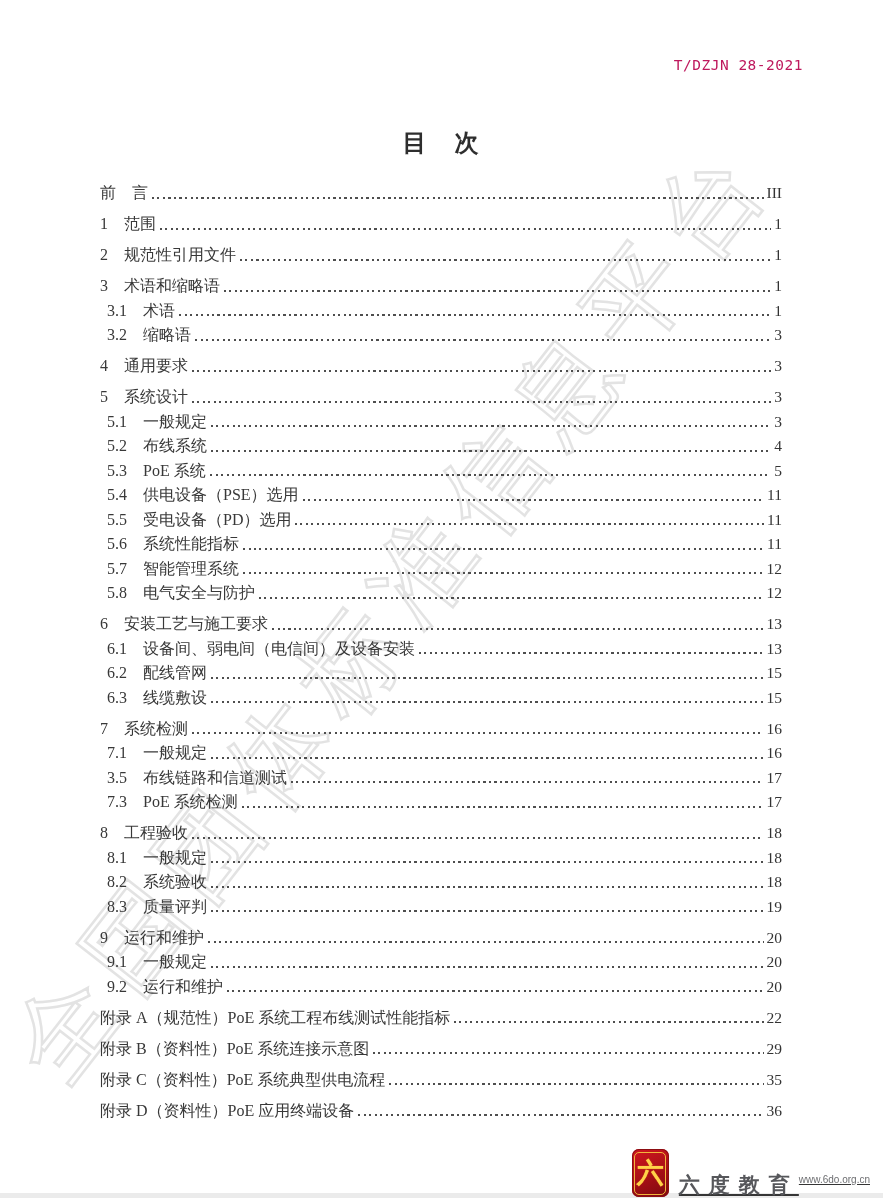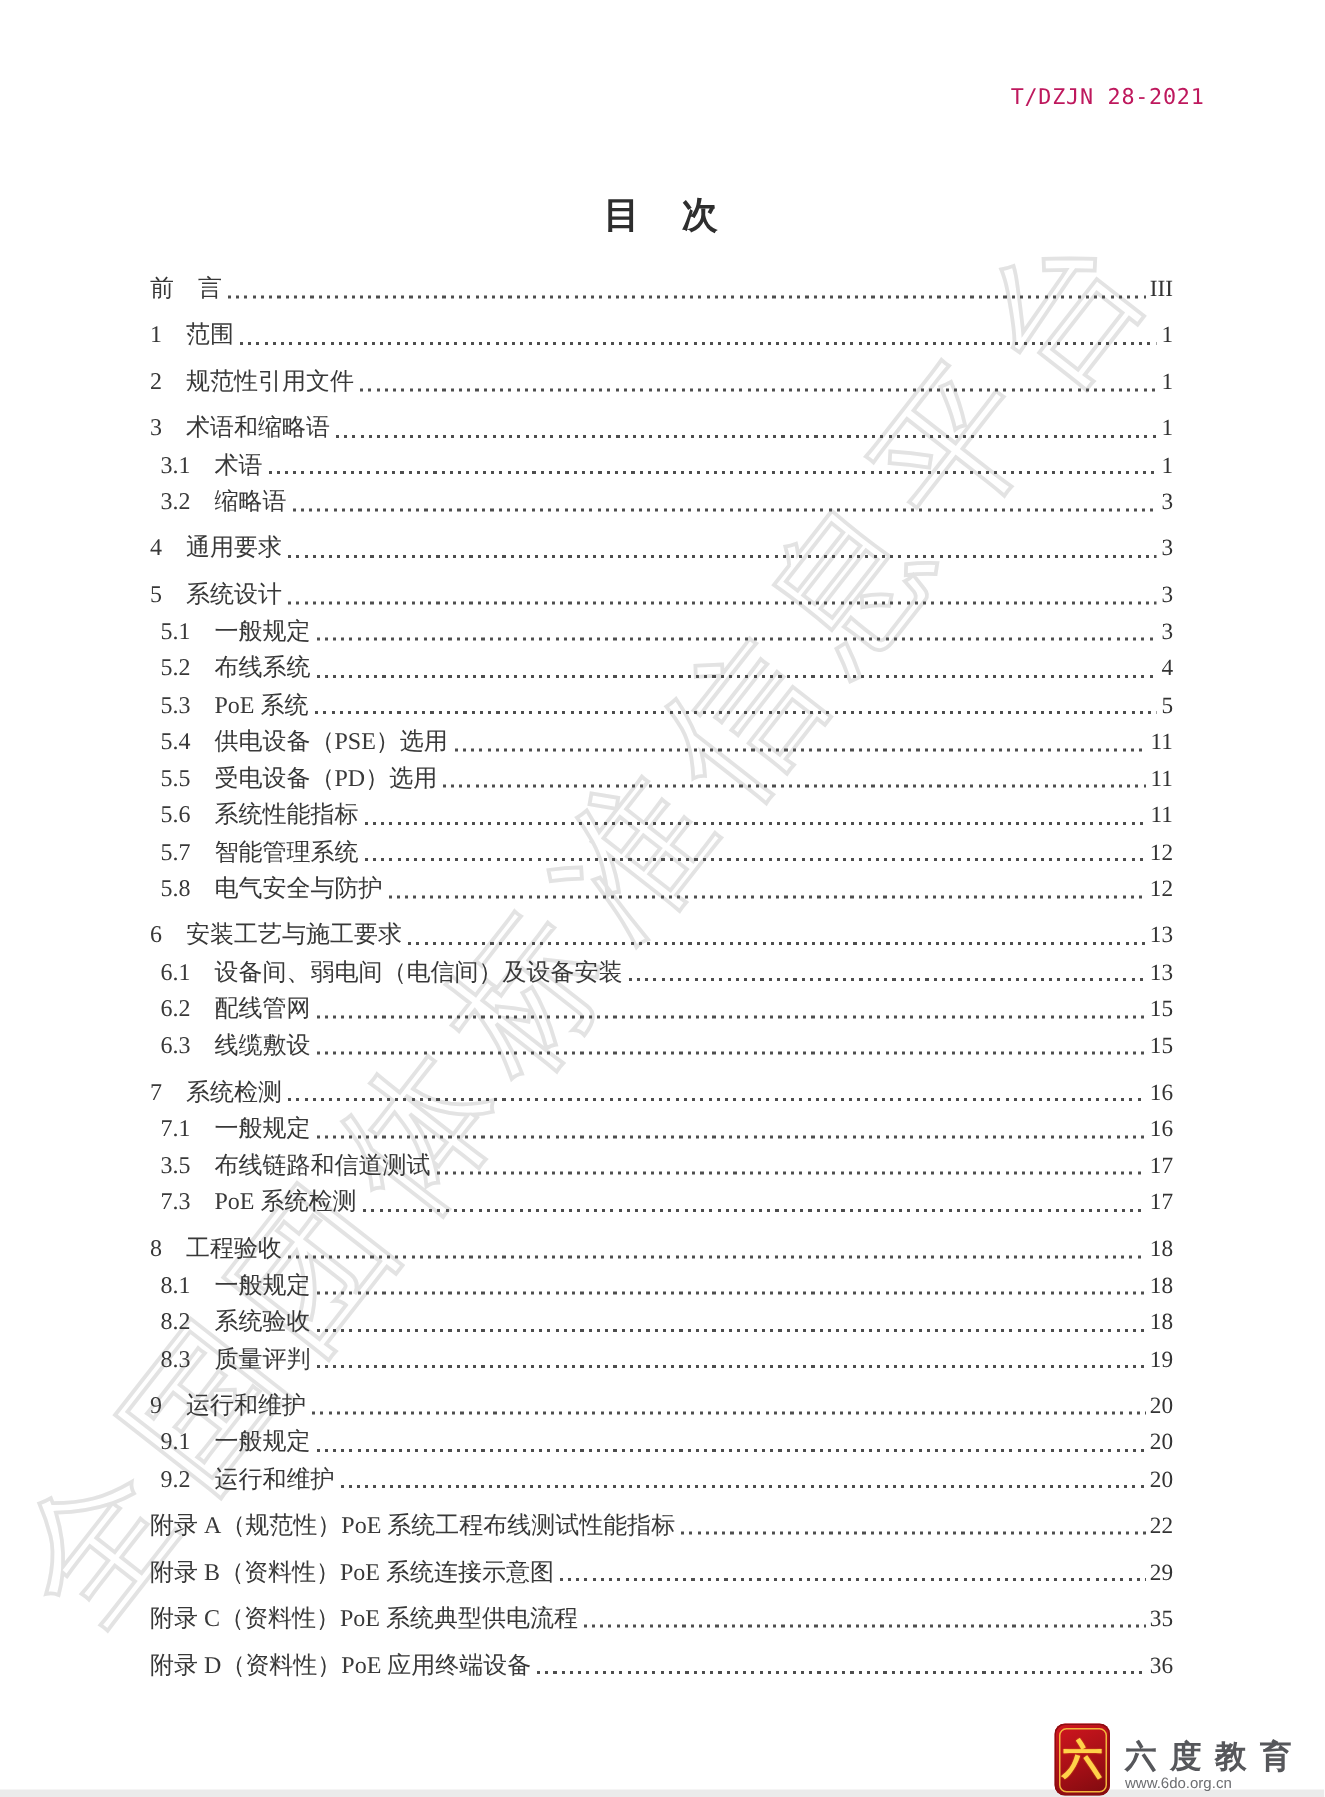--- a/index.html
+++ b/index.html
@@ -105,22 +105,23 @@
   }
   .logo-glyph{
     font-family:"Liberation Serif","DejaVu Serif",serif;
     font-size:27px;
     font-weight:bold;
     color:#ffd24a;
     text-shadow:0 0 1px #f9a825;
     line-height:1;
   }
   .brand-text{
-    display:flex;flex-direction:column;align-items:flex-start;
+    display:flex;align-items:flex-start;
     padding-bottom:1px;
+    text-decoration:underline;
   }
   .brand-name{
     font-family:"Liberation Sans","DejaVu Sans",sans-serif;
     font-size:21px;
     font-weight:bold;
     letter-spacing:9px;
     color:#56575b;
     line-height:1.1;
   }
   .brand-url{

